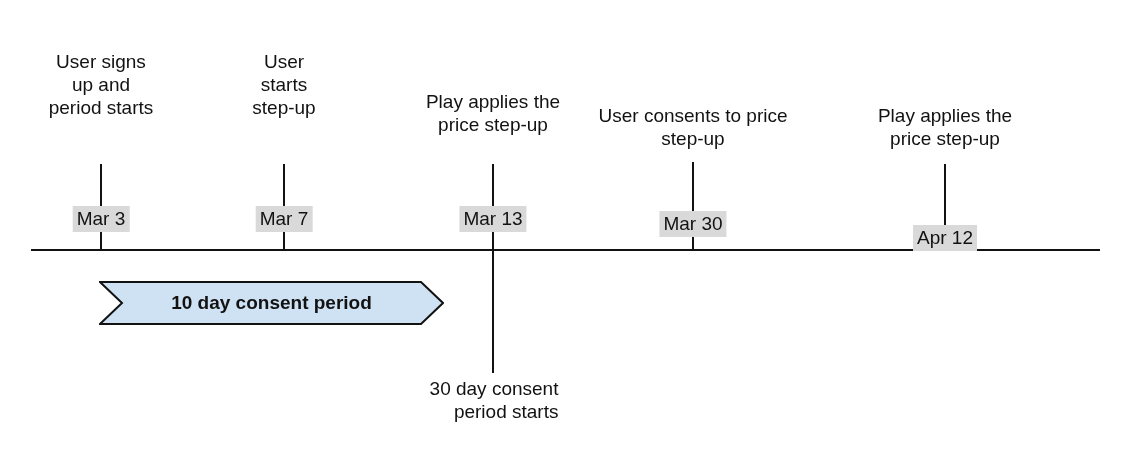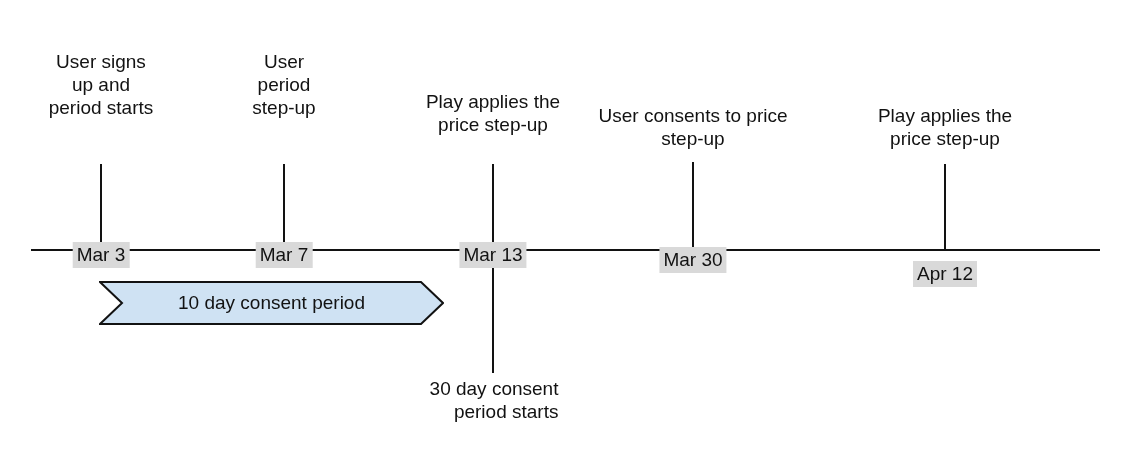--- a/index.html
+++ b/index.html
@@ -30,34 +30,34 @@
   }
   .date-badge {
     position: absolute;
     transform: translateX(-50%);
     background: #d9d9d9;
     font-size: 19px;
     line-height: 24px;
     padding: 1px 4px;
     white-space: nowrap;
     z-index: 2;
-    margin-top: 36px;
   }
   .axis {
     position: absolute;
     left: 31px;
     top: 249px;
     width: 1069px;
     height: 2px;
     background: #121212;
   }
   .banner {
     position: absolute;
     top: 281px;
     height: 44px;
+    font-weight: bold;
   }
   .banner svg { display: block; }
   .banner-label {
     position: absolute;
     left: 0; top: 0;
     width: 100%; height: 100%;
     display: flex;
     align-items: center;
     justify-content: center;
     font-size: 19px;
@@ -88,21 +88,21 @@
 
 <div class="canvas">
 
   <div class="event-label" style="left:101px; top:50px">
     <span>User signs</span>
     <span>up and</span>
     <span>period starts</span>
   </div>
   <div class="event-label" style="left:284px; top:50px">
     <span>User</span>
-    <span>period</span>
+    <span>starts</span>
     <span>step-up</span>
   </div>
   <div class="event-label" style="left:493px; top:90px">
     <span>Play applies the</span>
     <span>price step-up</span>
   </div>
   <div class="event-label" style="left:693px; top:104px">
     <span>User consents to price</span>
     <span>step-up</span>
   </div>

